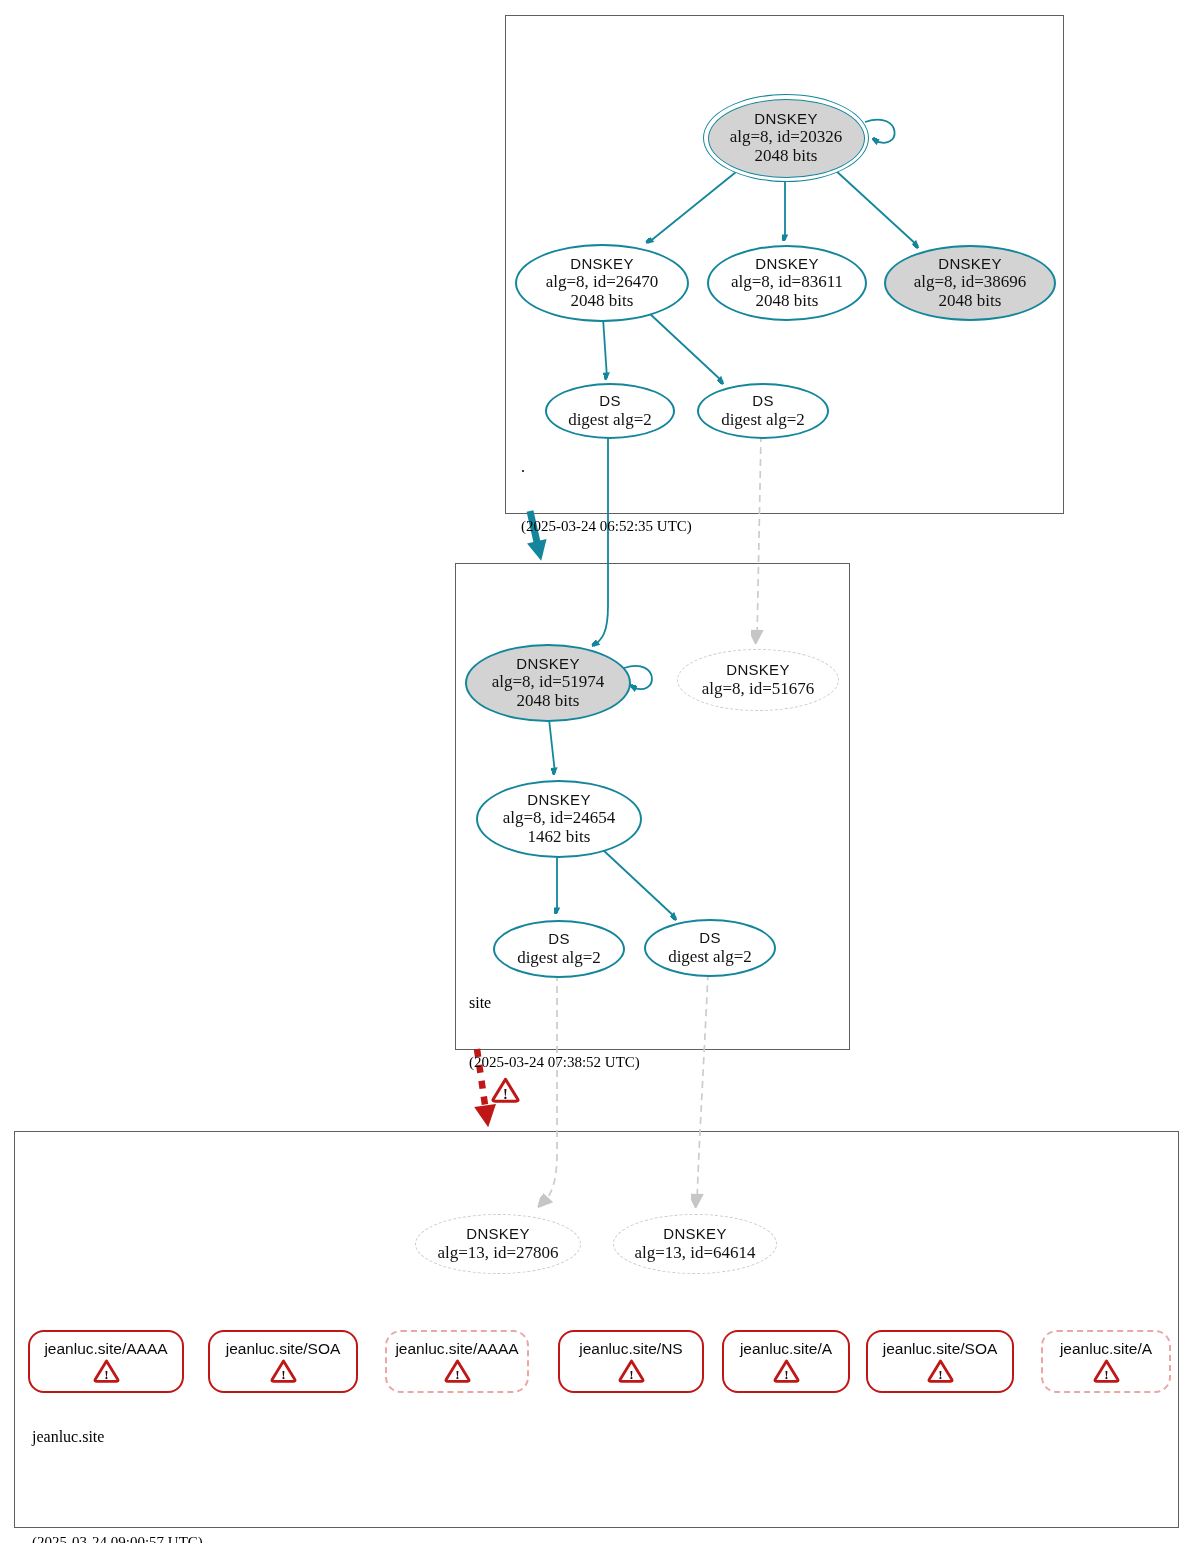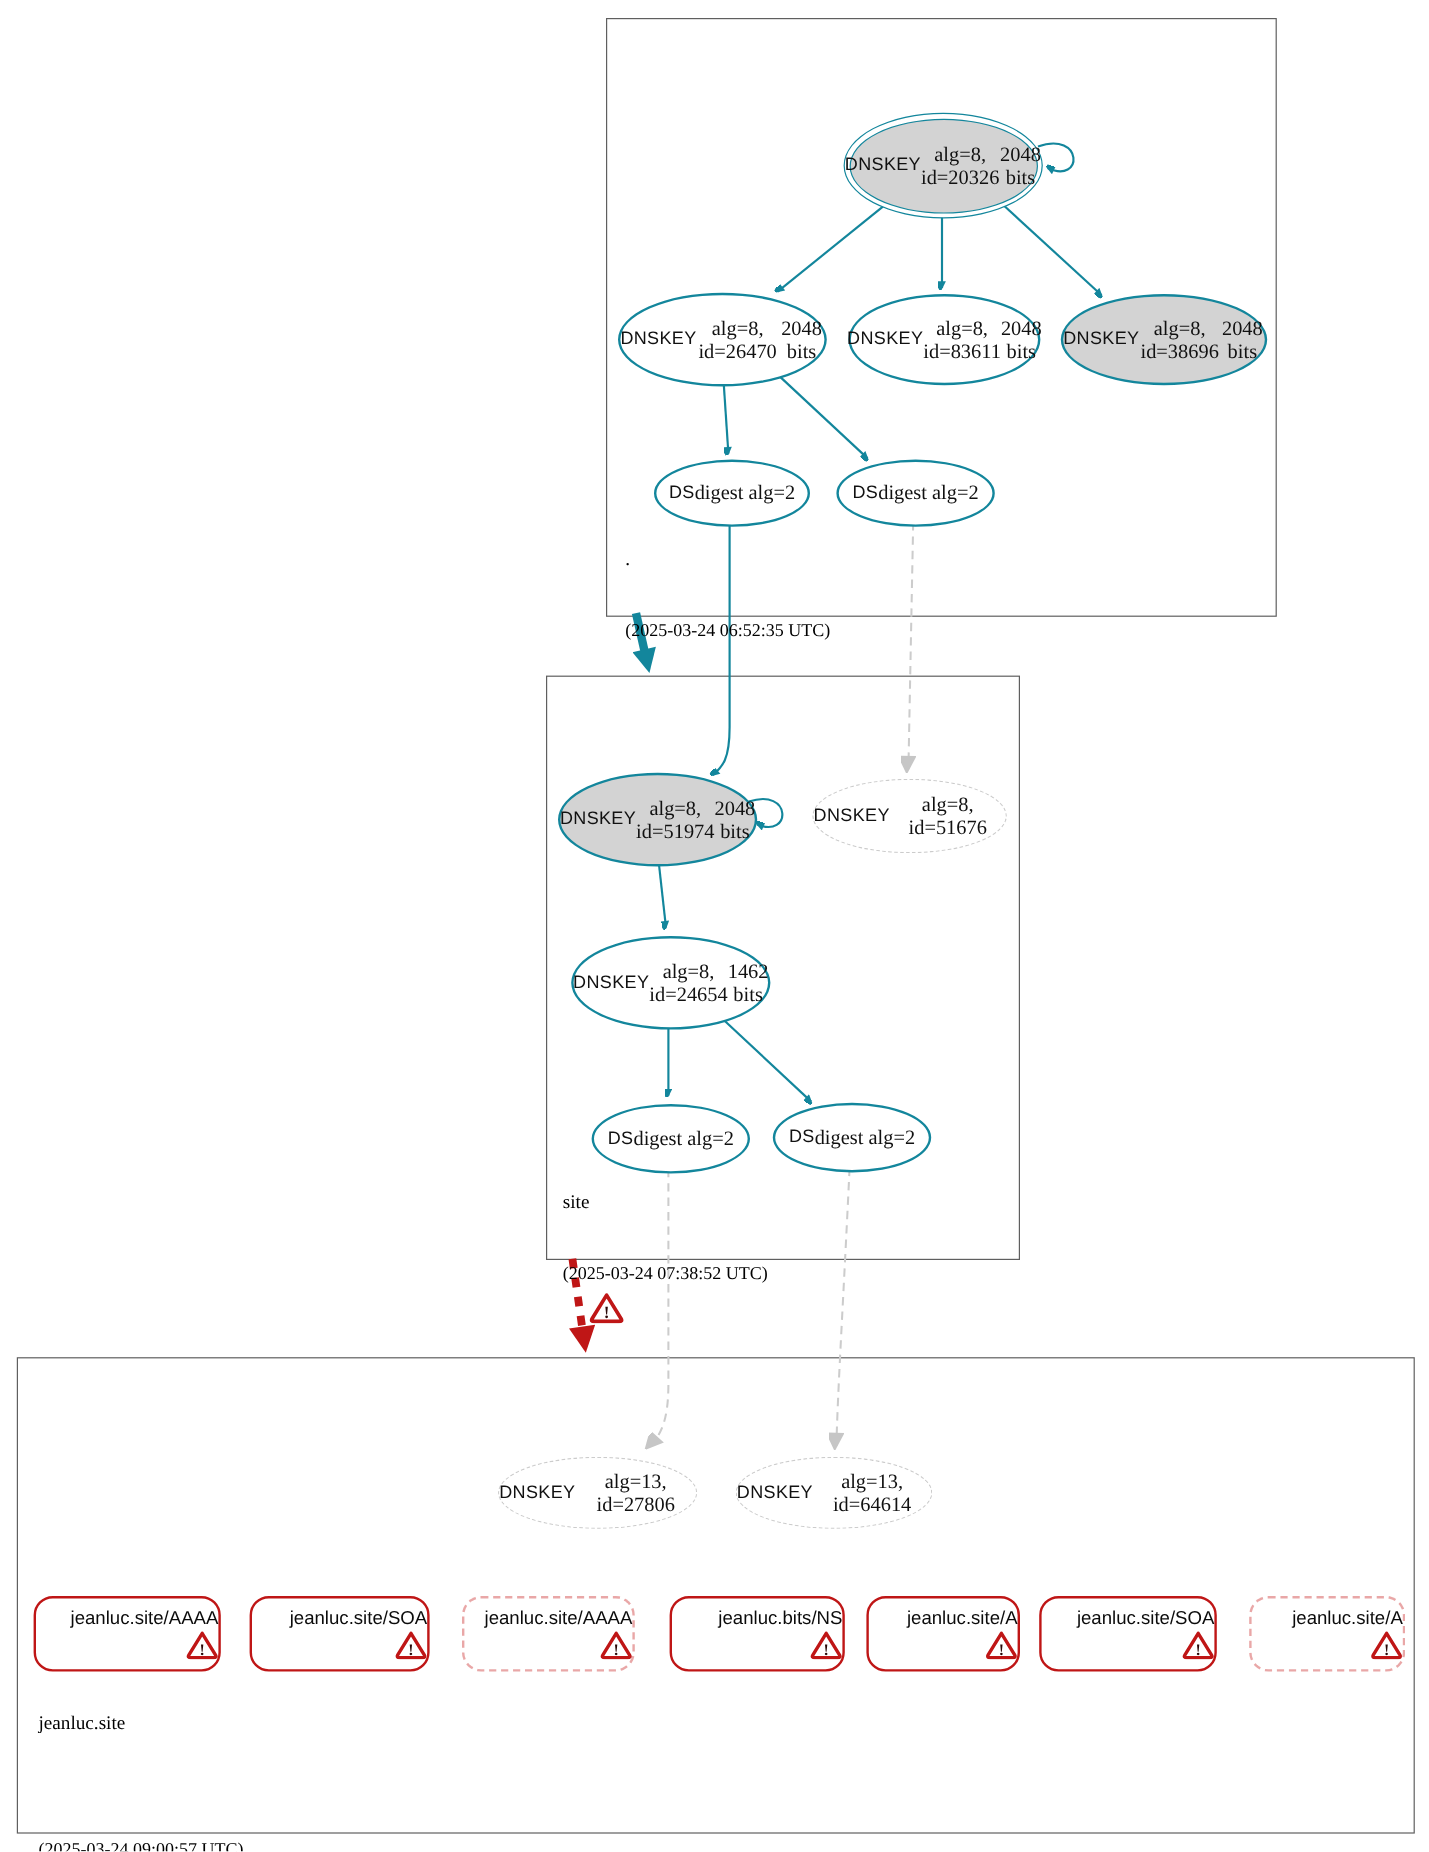--- a/index.html
+++ b/index.html
@@ -11,32 +11,32 @@
     --box-border:#5f5f5f;
     --ink:#111111;
   }
   html,body{margin:0;padding:0;background:#ffffff;}
   .canvas{position:relative;width:1191px;height:1543px;background:#ffffff;overflow:hidden;
           font-family:"Liberation Sans",sans-serif;color:var(--ink);}
   .edges{position:absolute;left:0;top:0;width:1191px;height:1543px;}
   .zone-box{position:absolute;border:1px solid var(--box-border);background:transparent;}
   .zone-name{position:absolute;font-family:"Liberation Serif",serif;font-size:16px;color:#000;}
   .zone-ts{position:absolute;font-family:"Liberation Serif",serif;font-size:15px;color:#000;margin-top:36px;}
-  .node{position:absolute;display:flex;flex-direction:row;align-items:center;justify-content:center;
+  .node{position:absolute;display:flex;flex-direction:column;align-items:center;justify-content:center;
         text-align:center;line-height:1.12;}
   .ellipse{border-radius:50%;border:2px solid var(--teal);background:#ffffff;}
   .ellipse.gray{background:var(--gray-fill);}
   .ellipse.ghost{border:1.8px dashed var(--gray-edge);background:#ffffff;}
   .ellipse.double{background:#ffffff;border-width:1.8px;}
   .inner-ring{position:absolute;inset:3.5px;border:1.8px solid var(--teal);border-radius:50%;
               background:var(--gray-fill);z-index:0;}
   .node-title{position:relative;z-index:1;font-size:15px;letter-spacing:.3px;}
   .node-detail{position:relative;z-index:1;font-family:"Liberation Serif",serif;font-size:17px;}
   .rrset{position:absolute;height:59px;border:2.2px solid var(--red);border-radius:16px;background:#ffffff;
-         display:flex;flex-direction:column;align-items:flex-end;justify-content:center;gap:1px;}
+         display:flex;flex-direction:column;align-items:center;justify-content:center;gap:1px;}
   .rrset.dashed{border:2.2px dashed var(--pink);}
   .rrset-label{font-size:15.5px;color:#0b0b0b;}
   .warn{width:27px;height:24px;display:block;}
   .warn-float{position:absolute;left:491px;top:1077px;width:29px;height:26px;}
 </style>
 </head>
 <body>
 
 <div class="canvas">
 
@@ -182,21 +182,21 @@
 
   <div class="rrset dashed" style="left:385px;top:1330px;width:140px">
     <div class="rrset-label">jeanluc.site/AAAA</div>
     <svg class="warn" viewBox="0 0 32 29">
       <path d="M16 2.5 L29.5 24.5 Q31 27 27.5 27 L4.5 27 Q1 27 2.5 24.5 Z" fill="#fff" stroke="#bf1616" stroke-width="3.4" stroke-linejoin="round"></path>
       <text x="16" y="24" text-anchor="middle" font-size="16" font-weight="bold" fill="#2a0808" font-family="Liberation Serif,serif">!</text>
     </svg>
   </div>
 
   <div class="rrset" style="left:558px;top:1330px;width:142px">
-    <div class="rrset-label">jeanluc.bits/NS</div>
+    <div class="rrset-label">jeanluc.site/NS</div>
     <svg class="warn" viewBox="0 0 32 29">
       <path d="M16 2.5 L29.5 24.5 Q31 27 27.5 27 L4.5 27 Q1 27 2.5 24.5 Z" fill="#fff" stroke="#bf1616" stroke-width="3.4" stroke-linejoin="round"></path>
       <text x="16" y="24" text-anchor="middle" font-size="16" font-weight="bold" fill="#2a0808" font-family="Liberation Serif,serif">!</text>
     </svg>
   </div>
 
   <div class="rrset" style="left:722px;top:1330px;width:124px">
     <div class="rrset-label">jeanluc.site/A</div>
     <svg class="warn" viewBox="0 0 32 29">
       <path d="M16 2.5 L29.5 24.5 Q31 27 27.5 27 L4.5 27 Q1 27 2.5 24.5 Z" fill="#fff" stroke="#bf1616" stroke-width="3.4" stroke-linejoin="round"></path>

